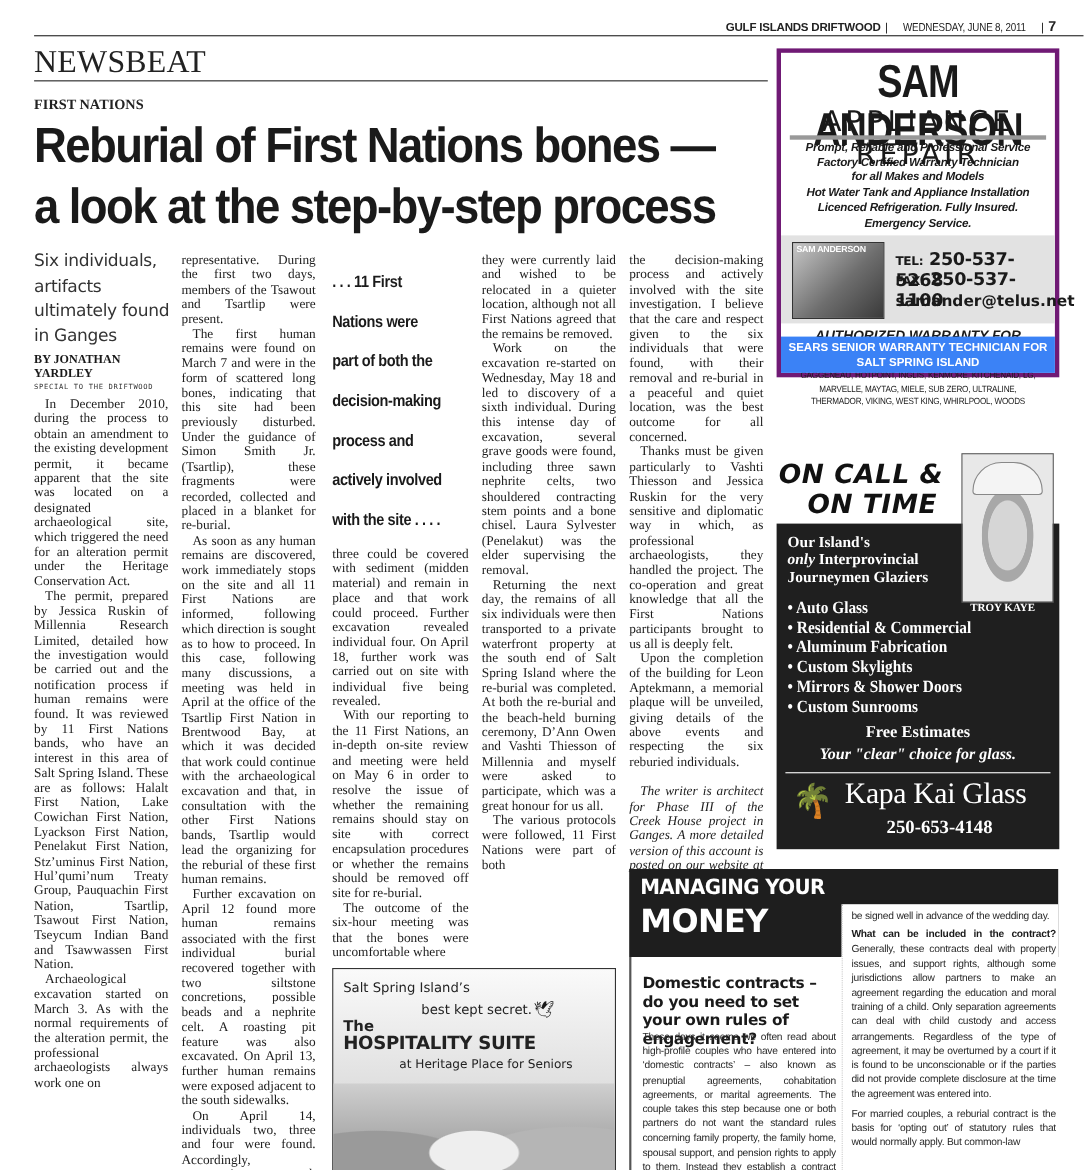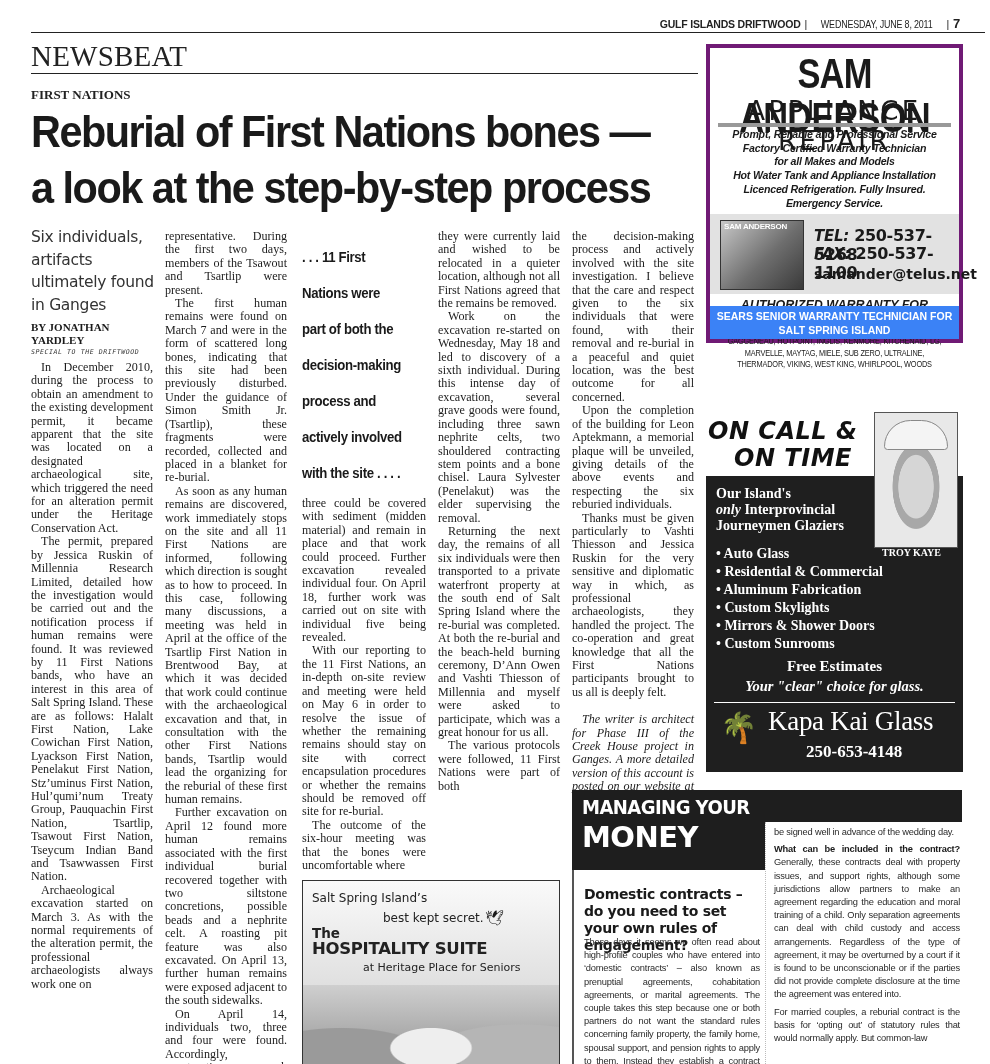--- a/index.html
+++ b/index.html
@@ -14,21 +14,21 @@
   .top-rule { position: absolute; top: 32px; left: 31px; width: 954px; border-top: 1.5px solid #222; }
 
   .section-title { position: absolute; top: 40px; left: 31px; font-family: "Liberation Serif", serif; font-size: 29px; letter-spacing: 0.2px; color: #222; }
   .section-rule { position: absolute; top: 73px; left: 31px; width: 667px; border-top: 1.5px solid #222; }
   .kicker { position: absolute; top: 87px; left: 31px; font-family: "Liberation Serif", serif; font-weight: bold; font-size: 13px; color: #222; }
 
   .headline { position: absolute; top: 104px; left: 31px; width: 680px; font-family: "Liberation Sans", sans-serif; font-weight: bold; font-size: 45px; line-height: 56px; color: #1a1a1a; letter-spacing: -1.6px; transform: scaleX(0.92); transform-origin: left top; }
 
   .deck { position: absolute; top: 226px; left: 31px; width: 125px; font-family: "DejaVu Sans", sans-serif; font-size: 15.5px; line-height: 22.5px; color: #333; letter-spacing: -0.3px; }
   .byline { position: absolute; top: 321px; left: 31px; width: 125px; font-family: "Liberation Serif", serif; font-weight: bold; font-size: 11px; line-height: 13px; }
-  .credit { position: absolute; top: 348px; left: 31px; font-family: "DejaVu Sans Mono", monospace; font-size: 6.5px; letter-spacing: 0.6px; color: #333; font-style: italic; }
+  .credit { position: absolute; top: 348px; left: 31px; font-family: "DejaVu Sans Mono", monospace; font-size: 6.5px; letter-spacing: 0.6px; color: #333; }
 
   .col { position: absolute; font-family: "Liberation Serif", serif; font-size: 12.1px; line-height: 13.4px; text-align: justify; color: #1c1c1c; hyphens: manual; }
   .col p { text-indent: 10px; }
   .col p.noind { text-indent: 0; }
   .col1 { top: 361px; left: 31px; width: 122px; }
   .col2 { top: 230px; left: 165px; width: 122px; }
   .col3 { top: 497px; left: 302px; width: 124px; }
   .col4 { top: 230px; left: 438px; width: 122px; }
   .col5 { top: 230px; left: 572px; width: 122px; }
   .col5 .tagline { font-style: italic; margin-top: 14px; text-indent: 10px; }
@@ -50,21 +50,21 @@
   .sam-ad .name { position: absolute; top: 4px; left: 0; width: 100%; text-align: center; font-family: "Liberation Sans", sans-serif; font-weight: bold; font-size: 42px; line-height: 44px; letter-spacing: -1px; transform: scaleX(0.82); color: #1a1a1a; }
   .sam-ad .sub { position: absolute; top: 48px; left: 0; width: 100%; text-align: center; font-family: "DejaVu Sans", sans-serif; font-size: 26px; letter-spacing: 3.5px; color: #1a1a1a; }
   .sam-ad .bar { position: absolute; top: 75px; left: 8px; right: 8px; height: 4px; background: #999; }
   .sam-ad .services { position: absolute; top: 80px; left: 0; width: 100%; text-align: center; font-family: "Liberation Sans", sans-serif; font-weight: bold; font-style: italic; font-size: 10.6px; line-height: 13.7px; color: #1a1a1a; letter-spacing: -0.2px; }
   .sam-ad .contact-band { position: absolute; top: 166px; left: 0; width: 100%; height: 80px; background: #e2e2e2; }
   .sam-ad .photo { position: absolute; top: 6px; left: 10px; width: 84px; height: 70px; border: 1px solid #333; background: linear-gradient(135deg, #c8c8c8, #6e6e6e 55%, #3a3a3a); }
   .sam-ad .photo span { position: absolute; top: 1px; left: 3px; font-family: "Liberation Sans", sans-serif; font-weight: bold; font-size: 8px; color: #fff; letter-spacing: -0.2px; }
   .sam-ad .tel, .sam-ad .fax { position: absolute; left: 104px; font-family: "DejaVu Sans", sans-serif; font-weight: bold; color: #1a1a1a; letter-spacing: -0.3px; }
   .sam-ad .tel { top: 12px; font-size: 16px; }
   .sam-ad .fax { top: 30px; font-size: 16px; }
-  .sam-ad .tel small, .sam-ad .fax small { font-size: 15px; font-style: italic; }
+  .sam-ad .tel small, .sam-ad .fax small { font-size: 11px; }
   .sam-ad .email { position: absolute; top: 52px; left: 104px; font-family: "DejaVu Sans", sans-serif; font-weight: bold; font-size: 14px; color: #1a1a1a; }
   .sam-ad .warr-title { position: absolute; top: 250px; left: 0; width: 100%; text-align: center; font-family: "Liberation Sans", sans-serif; font-weight: bold; font-style: italic; font-size: 12.5px; color: #1a1a1a; }
   .sam-ad .brands { position: absolute; top: 265px; left: 4px; right: 4px; text-align: center; font-family: "Liberation Sans", sans-serif; font-size: 8.2px; line-height: 11.5px; color: #1a1a1a; transform: scaleX(0.9); letter-spacing: -0.2px; }
   .sam-ad .sears { position: absolute; bottom: 0; left: 0; width: 100%; height: 33px; background: #3b82f6; color: #fff; text-align: center; font-family: "Liberation Sans", sans-serif; font-weight: bold; font-size: 10.5px; line-height: 14px; padding-top: 3px; }
 
   
   .kapa-ad { position: absolute; top: 412px; left: 706px; width: 257px; height: 360px; background: #fff; }
   .kapa-ad .oncall { position: absolute; top: 6px; left: 2px; font-family: "DejaVu Sans", sans-serif; font-weight: bold; font-style: italic; font-size: 24px; line-height: 27px; color: #111; letter-spacing: 0.5px; }
   .kapa-ad .oncall .l2 { padding-left: 26px; display: block; }
   .kapa-ad .dark { position: absolute; top: 64px; left: 0; width: 100%; height: 296px; background: #1f1f1f; }
@@ -151,22 +151,22 @@
 
 <div class="col col4">
   <p class="noind">they were currently laid and wished to be relocated in a quieter location, although not all First Nations agreed that the remains be removed.</p>
   <p>Work on the excavation re-started on Wednesday, May 18 and led to discovery of a sixth individual. During this intense day of excavation, several grave goods were found, including three sawn nephrite celts, two shouldered contracting stem points and a bone chisel. Laura Sylvester (Penelakut) was the elder supervising the removal.</p>
   <p>Returning the next day, the remains of all six individuals were then transported to a private waterfront property at the south end of Salt Spring Island where the re-burial was completed. At both the re-burial and the beach-held burning ceremony, D’Ann Owen and Vashti Thiesson of Millennia and myself were asked to participate, which was a great honour for us all.</p>
   <p>The various protocols were followed, 11 First Nations were part of both</p>
 </div>
 
 <div class="col col5">
   <p class="noind">the decision-making process and actively involved with the site investigation. I believe that the care and respect given to the six individuals that were found, with their removal and re-burial in a peaceful and quiet location, was the best outcome for all concerned.</p>
+  <p>Thanks must be given particularly to Vashti Thiesson and Jessica Ruskin for the very sensitive and diplomatic way in which, as professional archaeologists, they handled the project. The co-operation and great knowledge that all the First Nations participants brought to us all is deeply felt.</p>
   <p>Upon the completion of the building for Leon Aptekmann, a memorial plaque will be unveiled, giving details of the above events and respecting the six reburied individuals.</p>
-  <p>Thanks must be given particularly to Vashti Thiesson and Jessica Ruskin for the very sensitive and diplomatic way in which, as professional archaeologists, they handled the project. The co-operation and great knowledge that all the First Nations participants brought to us all is deeply felt.</p>
   <p class="tagline">The writer is architect for Phase III of the Creek House project in Ganges. A more detailed version of this account is posted on our website at www.gulfislandsdriftwood.com in the News section.</p>
 </div>
 
 <div class="hosp-ad">
   <div class="l1">Salt Spring Island’s</div>
   <div class="l2">best kept secret.</div>
   <div class="bird">🕊</div>
   <div class="l3">The</div>
   <div class="l4">HOSPITALITY SUITE</div>
   <div class="l5">at Heritage Place for Seniors</div>

